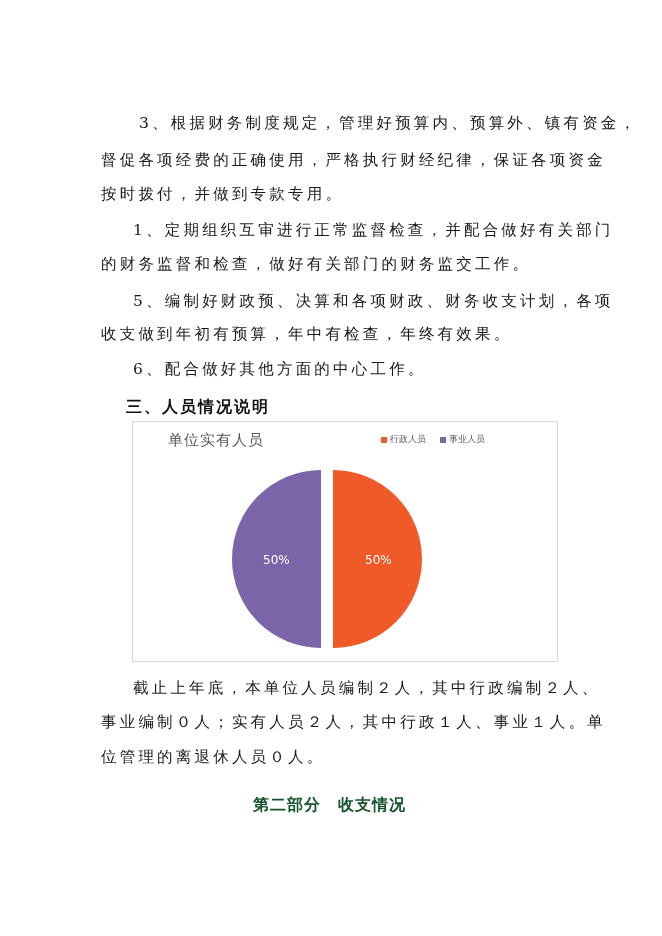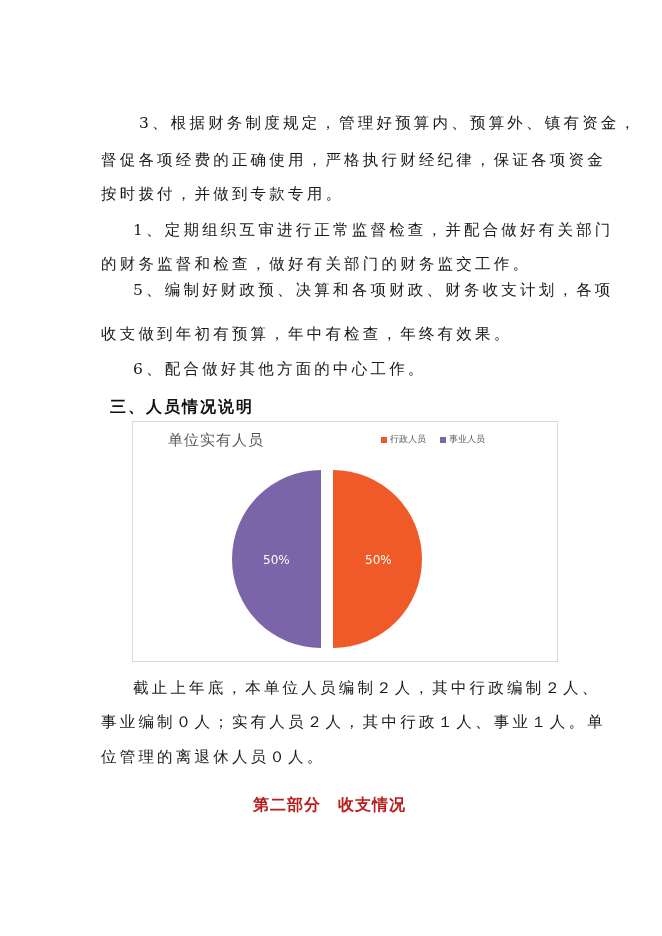--- a/index.html
+++ b/index.html
@@ -1,22 +1,22 @@
 <!DOCTYPE html>
 <html><head>
 <meta charset="utf-8">
 <style>
   html, body { margin: 0; padding: 0; background: #ffffff; }
   body { width: 662px; height: 936px; position: relative; overflow: hidden;
          font-family: "DejaVu Serif", "Liberation Serif", serif; color: #1a1a1a; }
   .line { position: absolute; font-size: 15.5px; letter-spacing: 3.2px; white-space: nowrap; line-height: 20px; }
   .heading { position: absolute; font-family: "DejaVu Sans", "Liberation Sans", sans-serif;
-             font-weight: bold; font-size: 16px; letter-spacing: 2px; white-space: nowrap; color: #111; }
+             font-weight: bold; font-size: 16px; letter-spacing: 2px; white-space: nowrap; color: #111; margin-left: 16px; }
   .part-title { position: absolute; font-family: "DejaVu Sans", "Liberation Sans", sans-serif;
-                font-weight: bold; font-size: 16px; letter-spacing: 1px; white-space: pre; color: #b91c1c; }
+                font-weight: bold; font-size: 16px; letter-spacing: 1px; white-space: pre; color: #14532d; }
   .chart-frame { position: absolute; left: 132px; top: 421px; width: 401px; height: 239px;
                  border: 1px solid #d9d9d9; background: #fff; padding-left: 23px; }
   .chart-title { position: absolute; left: 35px; top: 9px; font-family: "DejaVu Sans", "Liberation Sans", sans-serif;
                  font-size: 15px; color: #595959; letter-spacing: 1px; white-space: nowrap; }
   .legend { position: absolute; left: 238px; top: 11px; display: flex; align-items: center;
             font-family: "DejaVu Sans", "Liberation Sans", sans-serif; font-size: 9px; color: #595959; white-space: nowrap; }
   .legend-item { display: flex; align-items: center; margin-right: 4px; margin-left: 10px; }
   .swatch { width: 6px; height: 6px; display: inline-block; margin-right: 3px; }
   .pie-svg { position: absolute; left: 0; top: 0; }
   .pie-label { font-family: "DejaVu Sans", "Liberation Sans", sans-serif; font-size: 12px; fill: #ffffff; }
@@ -24,21 +24,21 @@
 </head>
 <body>
 
 <div class="line" style="left:139px; top:113px;">3、根据财务制度规定，管理好预算内、预算外、镇有资金，</div>
 <div class="line" style="left:101px; top:150px;">督促各项经费的正确使用，严格执行财经纪律，保证各项资金</div>
 <div class="line" style="left:101px; top:184px;">按时拨付，并做到专款专用。</div>
 
 <div class="line" style="left:133px; top:220px;">1、定期组织互审进行正常监督检查，并配合做好有关部门</div>
 <div class="line" style="left:101px; top:255px;font-family:Liberation Mono, monospace;">的财务监督和检查，做好有关部门的财务监交工作。</div>
 
-<div class="line" style="left:133px; top:280px;text-align:center;">5、编制好财政预、决算和各项财政、财务收支计划，各项</div>
+<div class="line" style="left:133px; top:291px;text-align:center;">5、编制好财政预、决算和各项财政、财务收支计划，各项</div>
 <div class="line" style="left:101px; top:324px;">收支做到年初有预算，年中有检查，年终有效果。</div>
 
 <div class="line" style="left:133px; top:359px;">6、配合做好其他方面的中心工作。</div>
 
 <div class="heading" style="left:110px; top:397px;">三、人员情况说明</div>
 
 <div class="chart-frame">
   <div class="chart-title">单位实有人员</div>
   <div class="legend">
     <span class="legend-item">

